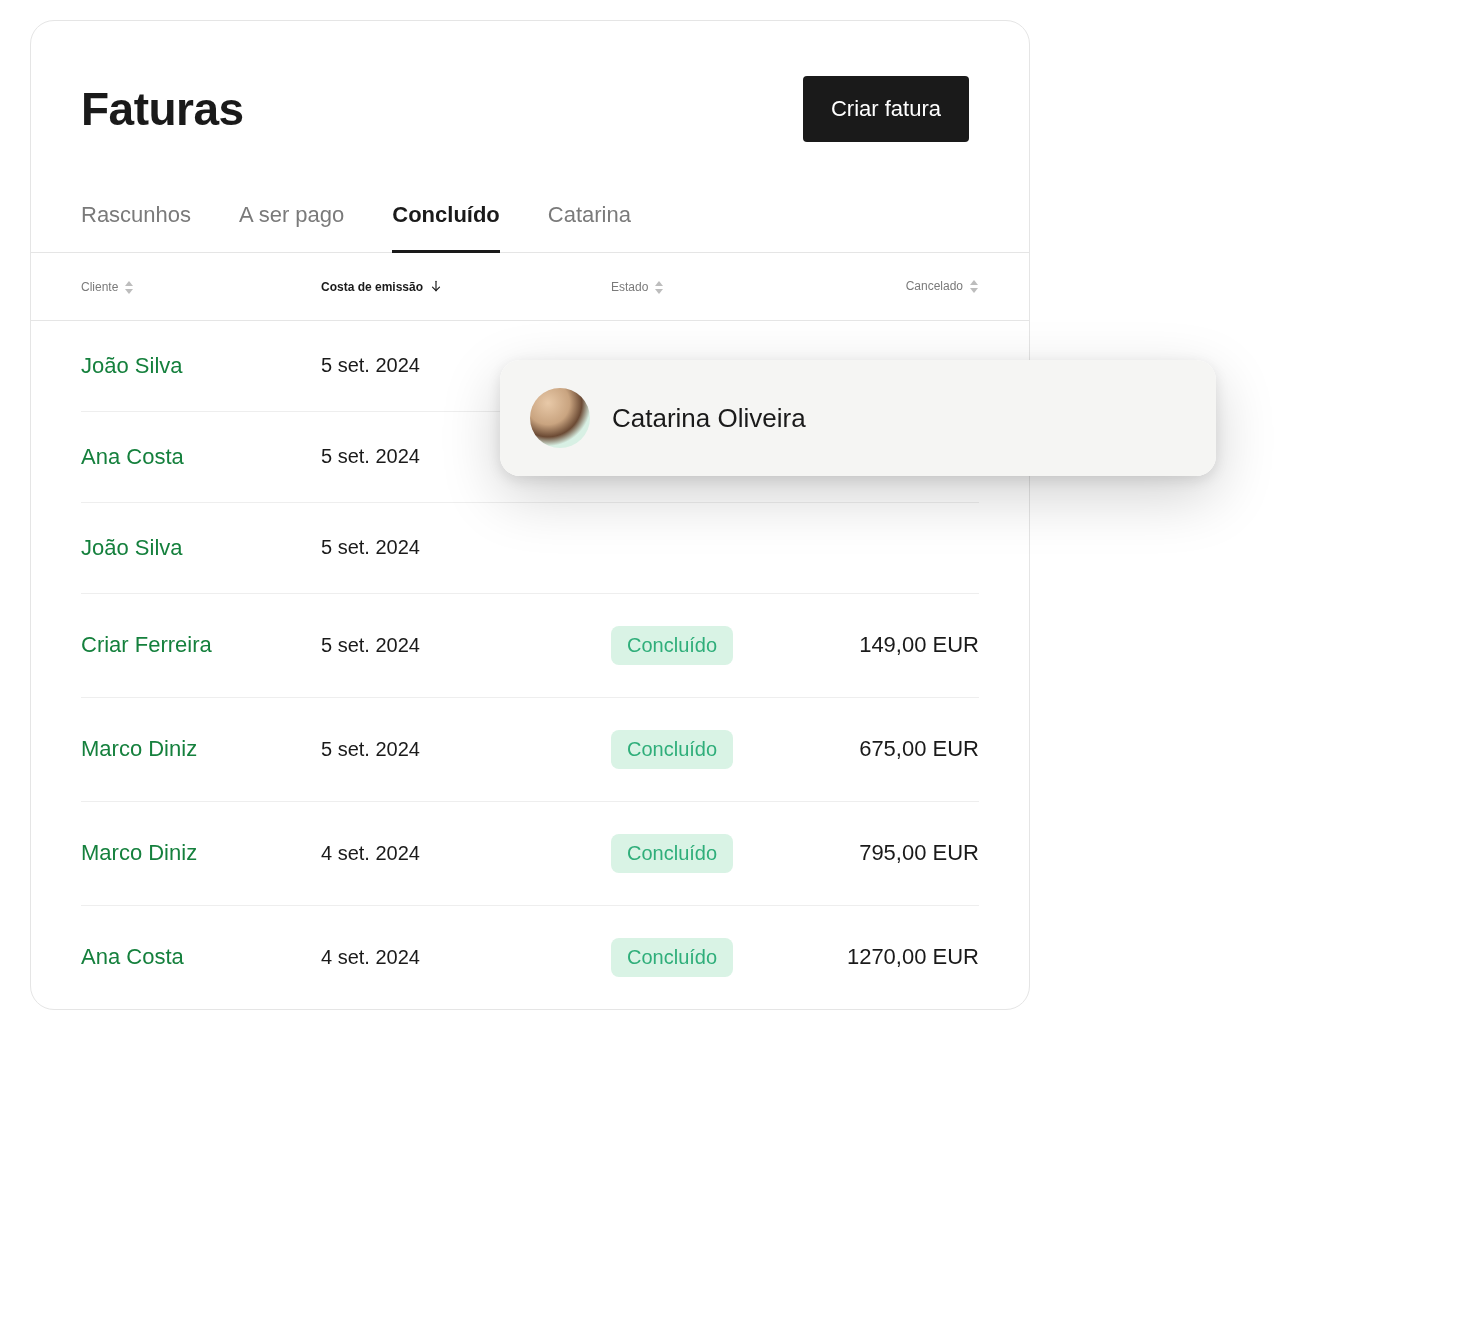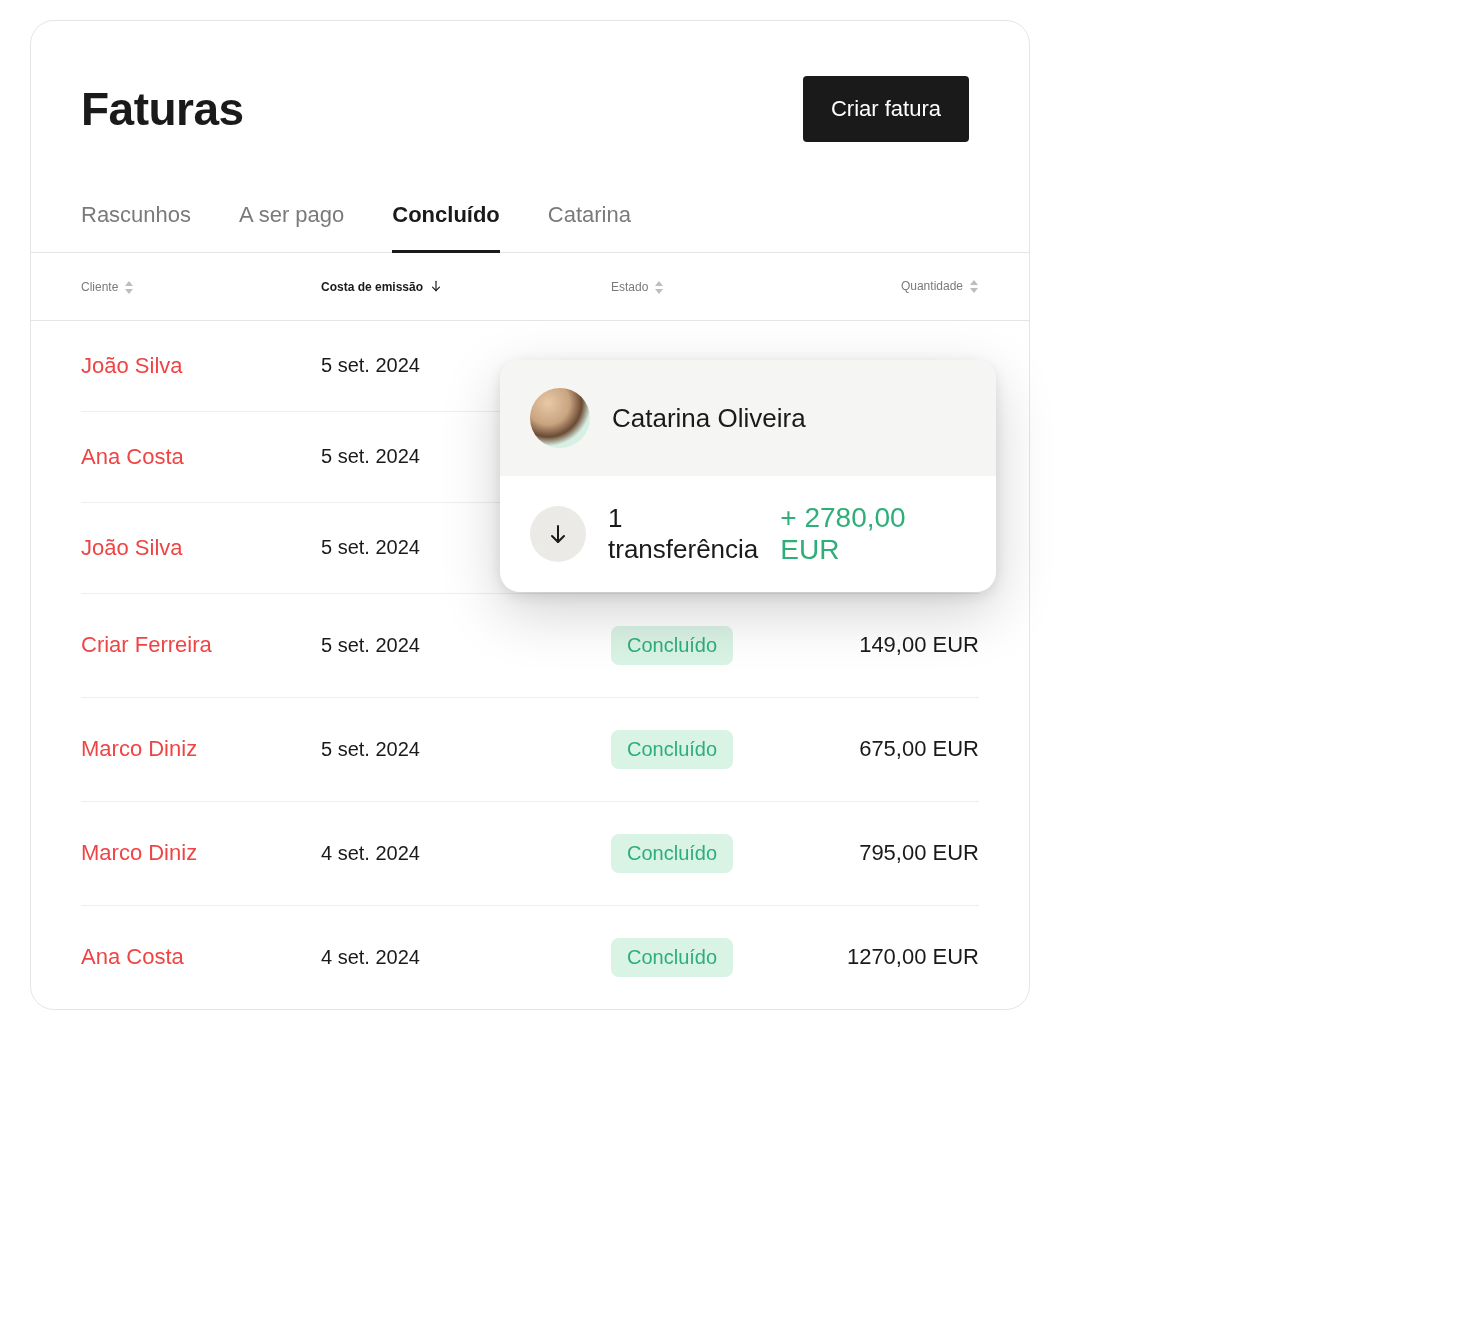--- a/index.html
+++ b/index.html
@@ -94,38 +94,38 @@
     .sort-arrow-down svg { width: 14px; height: 14px; }
     .table-body {
       padding: 0 50px;
     }
     .row {
       display: flex;
       align-items: center;
       padding: 32px 0;
       border-bottom: 1px solid #eee;
     }
-    .cell-client { flex: 0 0 240px; font-size: 22px; color: #ef4444; }
+    .cell-client { flex: 0 0 240px; font-size: 22px; color: #15803d; }
     .cell-date { flex: 0 0 290px; font-size: 20px; color: #1a1a1a; }
     .cell-status { flex: 0 0 200px; }
     .cell-amount { flex: 1; text-align: right; font-size: 22px; color: #1a1a1a; }
     .badge {
       display: inline-block;
       background: #d9f3e5;
       color: #2fae7a;
       padding: 8px 16px;
       border-radius: 8px;
       font-size: 20px;
       font-weight: 500;
     }
     .popover {
       position: absolute;
       top: 360px;
       left: 500px;
-      width: 496px;
+      width: 716px;
       background: #fff;
       border-radius: 20px;
       box-shadow: 0 20px 60px rgba(0,0,0,0.18), 0 4px 14px rgba(0,0,0,0.10);
       overflow: hidden;
     }
     .popover-header {
       display: flex;
       align-items: center;
       gap: 22px;
       padding: 28px 30px;
@@ -225,21 +225,21 @@
               <path d="M5 0L9 5H1Z" fill="#bdbdbd"></path>
             </svg>
           <svg viewBox="0 0 10 6">
               <path d="M5 6L1 1H9Z" fill="#bdbdbd"></path>
             </svg>
         </span>
       </span>
     </div>
     <div class="col-amount th-amount-wrap">
       <span class="th">
-        <span>Quantidade</span>
+        <span>Cancelado</span>
         <span class="sort-icon">
           <svg viewBox="0 0 10 6">
               <path d="M5 0L9 5H1Z" fill="#bdbdbd"></path>
             </svg>
           <svg viewBox="0 0 10 6">
               <path d="M5 6L1 1H9Z" fill="#bdbdbd"></path>
             </svg>
         </span>
       </span>
     </div>
@@ -290,23 +290,13 @@
     </div>
   </div>
 
 </div>
 
 <div class="popover">
   <div class="popover-header">
     <div class="avatar"></div>
     <div class="popover-name">Catarina Oliveira</div>
   </div>
-  <div class="popover-body">
-    <div class="circle-icon">
-      <svg viewBox="0 0 24 24" fill="none" stroke="#1a1a1a" stroke-width="2" stroke-linecap="round" stroke-linejoin="round">
-          <line x1="12" y1="4" x2="12" y2="20"></line>
-          <polyline points="6 14 12 20 18 14"></polyline>
-        </svg>
-    </div>
-    <div class="transfer-label">1 transferência</div>
-    <div class="transfer-amount">+ 2780,00 EUR</div>
-  </div>
 </div>
 
 </body></html>

